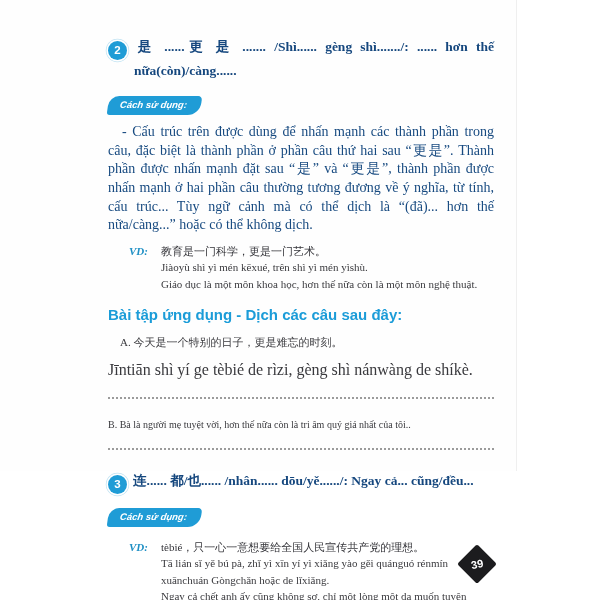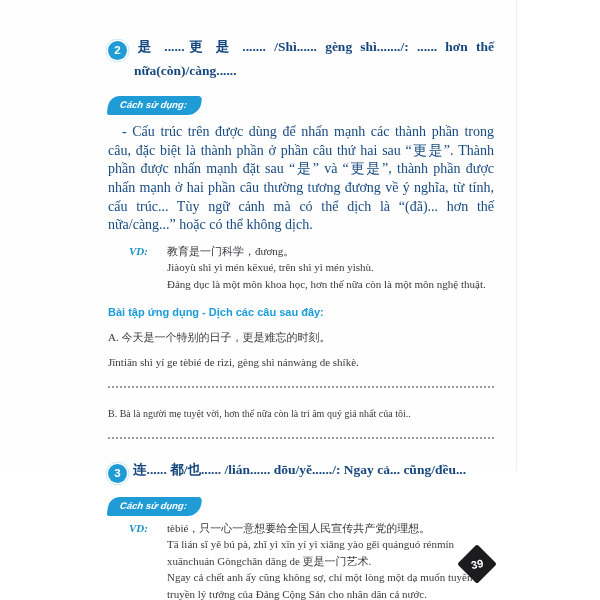--- a/index.html
+++ b/index.html
@@ -31,35 +31,35 @@
     display:inline-block;background:#1f9cd6;color:#fff;
     font-family:"Liberation Sans",sans-serif;font-style:italic;font-weight:bold;
     font-size:9.5px;line-height:1;padding:4px 14px 5px 12px;
     border-radius:10px 4px 12px 3px;transform:skewX(-8deg);
     margin:6px 0 4px 0;
   }
   .usage-text{
     margin:5px 0 8px 0;text-indent:14px;text-align:justify;
     font-size:14px;line-height:1.33;color:#174a80;
   }
-  .example{display:flex;gap:19px;margin:0 0 10px 0;padding-left:21px;}
+  .example{display:flex;gap:13px;margin:8px 0 10px 0;padding-left:21px;}
   .vd-label{
     flex:0 0 auto;font-style:italic;font-weight:bold;
     font-size:11px;color:#1e8fc4;line-height:1.5;
   }
   .example-lines{flex:1;font-size:11px;line-height:1.5;}
   .cn-line{color:#35353a;}
   .py-line{color:#3a3a3e;}
   .vi-line{color:#3a3a3e;}
   .exercise-heading{
     font-family:"Liberation Sans",sans-serif;font-weight:bold;
-    font-size:11px;color:#1b9cd8;margin:14px 0 12px 0;
+    font-size:15px;color:#1b9cd8;margin:14px 0 12px 0;
   }
-  .ex-cn{font-size:11px;color:#39393d;margin:0 0 11px 0;}
-  .ex-py{font-size:11px;color:#39393d;margin:0 0 4px 0;}
+  .ex-cn{font-size:11px;color:#39393d;margin:0 0 11px 12px;}
+  .ex-py{font-size:16px;color:#39393d;margin:0 0 4px 0;}
   .ex-vi{font-size:10px;color:#39393d;margin:2px 0 4px 0;}
   .dotted-line{
     height:0;border-bottom:2px dotted #9b9b9b;margin:18px 0 20px 0;
   }
   .section-3{margin-top:10px;}
   .page-num-diamond{
     position:absolute;left:463px;top:550px;width:28px;height:28px;
     background:#1c1c1e;transform:rotate(45deg);border-radius:2px;
     display:flex;align-items:center;justify-content:center;
   }
@@ -77,49 +77,49 @@
     <div>
       <p class="title-row"><span class="num-badge">2</span><span>是 ......更 是 ....... /Shì...... gèng shì......./: ...... hơn thế nữa(còn)/càng......</span></p>
 
       <div class="usage-badge">Cách sử dụng:</div>
 
       <p class="usage-text">- Cấu trúc trên được dùng để nhấn mạnh các thành phần trong câu, đặc biệt là thành phần ở phần câu thứ hai sau “更是”. Thành phần được nhấn mạnh đặt sau “是” và “更是”, thành phần được nhấn mạnh ở hai phần câu thường tương đương về ý nghĩa, từ tính, cấu trúc... Tùy ngữ cảnh mà có thể dịch là “(đã)... hơn thế nữa/càng...” hoặc có thể không dịch.</p>
 
       <div class="example">
         <span class="vd-label">VD:</span>
         <div class="example-lines">
-          <div class="cn-line">教育是一门科学，đương。</div>
+          <div class="cn-line">教育是一门科学，更是一门艺术。</div>
           <div class="py-line">Jiàoyù shì yì mén kēxué, trên shì yì mén yìshù.</div>
-          <div class="vi-line">Đảng dục là một môn khoa học, hơn thế nữa còn là một môn nghệ thuật.</div>
+          <div class="vi-line">Giáo dục là một môn khoa học, hơn thế nữa còn là một môn nghệ thuật.</div>
         </div>
       </div>
 
       <div class="exercise-heading">Bài tập ứng dụng - Dịch các câu sau đây:</div>
 
       <div class="ex-cn">A. 今天是一个特别的日子，更是难忘的时刻。</div>
       <div class="ex-py">Jīntiān shì yí ge tèbié de rìzi, gèng shì nánwàng de shíkè.</div>
 
       <div class="dotted-line"></div>
 
       <div class="ex-vi">B. Bà là người mẹ tuyệt vời, hơn thế nữa còn là tri âm quý giá nhất của tôi..</div>
 
       <div class="dotted-line"></div>
     </div>
 
     <div class="section-3">
-      <p class="title-row"><span class="num-badge">3</span><span>连...... 都/也...... /lián...... dōu/yě....../: Ngay cả... cũng/đều...</span></p>
+      <p class="title-row"><span class="num-badge">3</span><span>连...... 都/也...... /nhân...... dōu/yě....../: Ngay cả... cũng/đều...</span></p>
 
       <div class="usage-badge">Cách sử dụng:</div>
 
 
       <div class="example">
         <span class="vd-label">VD:</span>
         <div class="example-lines">
           <div class="cn-line">tèbié，只一心一意想要给全国人民宣传共产党的理想。</div>
-          <div class="py-line">Tā lián sǐ yě bú pà, zhǐ yì xīn yí yì xiǎng yào gěi quánguó rénmín xuānchuán Gòngchǎn dǎng de 更是一门艺术.</div>
+          <div class="py-line">Tā lián sǐ yě bú pà, zhǐ yì xīn yí yì xiǎng yào gěi quánguó rénmín xuānchuán Gòngchǎn hoặc de lǐxiǎng.</div>
           <div class="vi-line">Ngay cả chết anh ấy cũng không sợ, chỉ một lòng một dạ muốn tuyên truyền lý tưởng của Đảng Cộng Sản cho nhân dân cả nước.</div>
         </div>
       </div>
     </div>
 
   </div>
 
   <div class="page-num-diamond">
     <span>39</span>
   </div>

